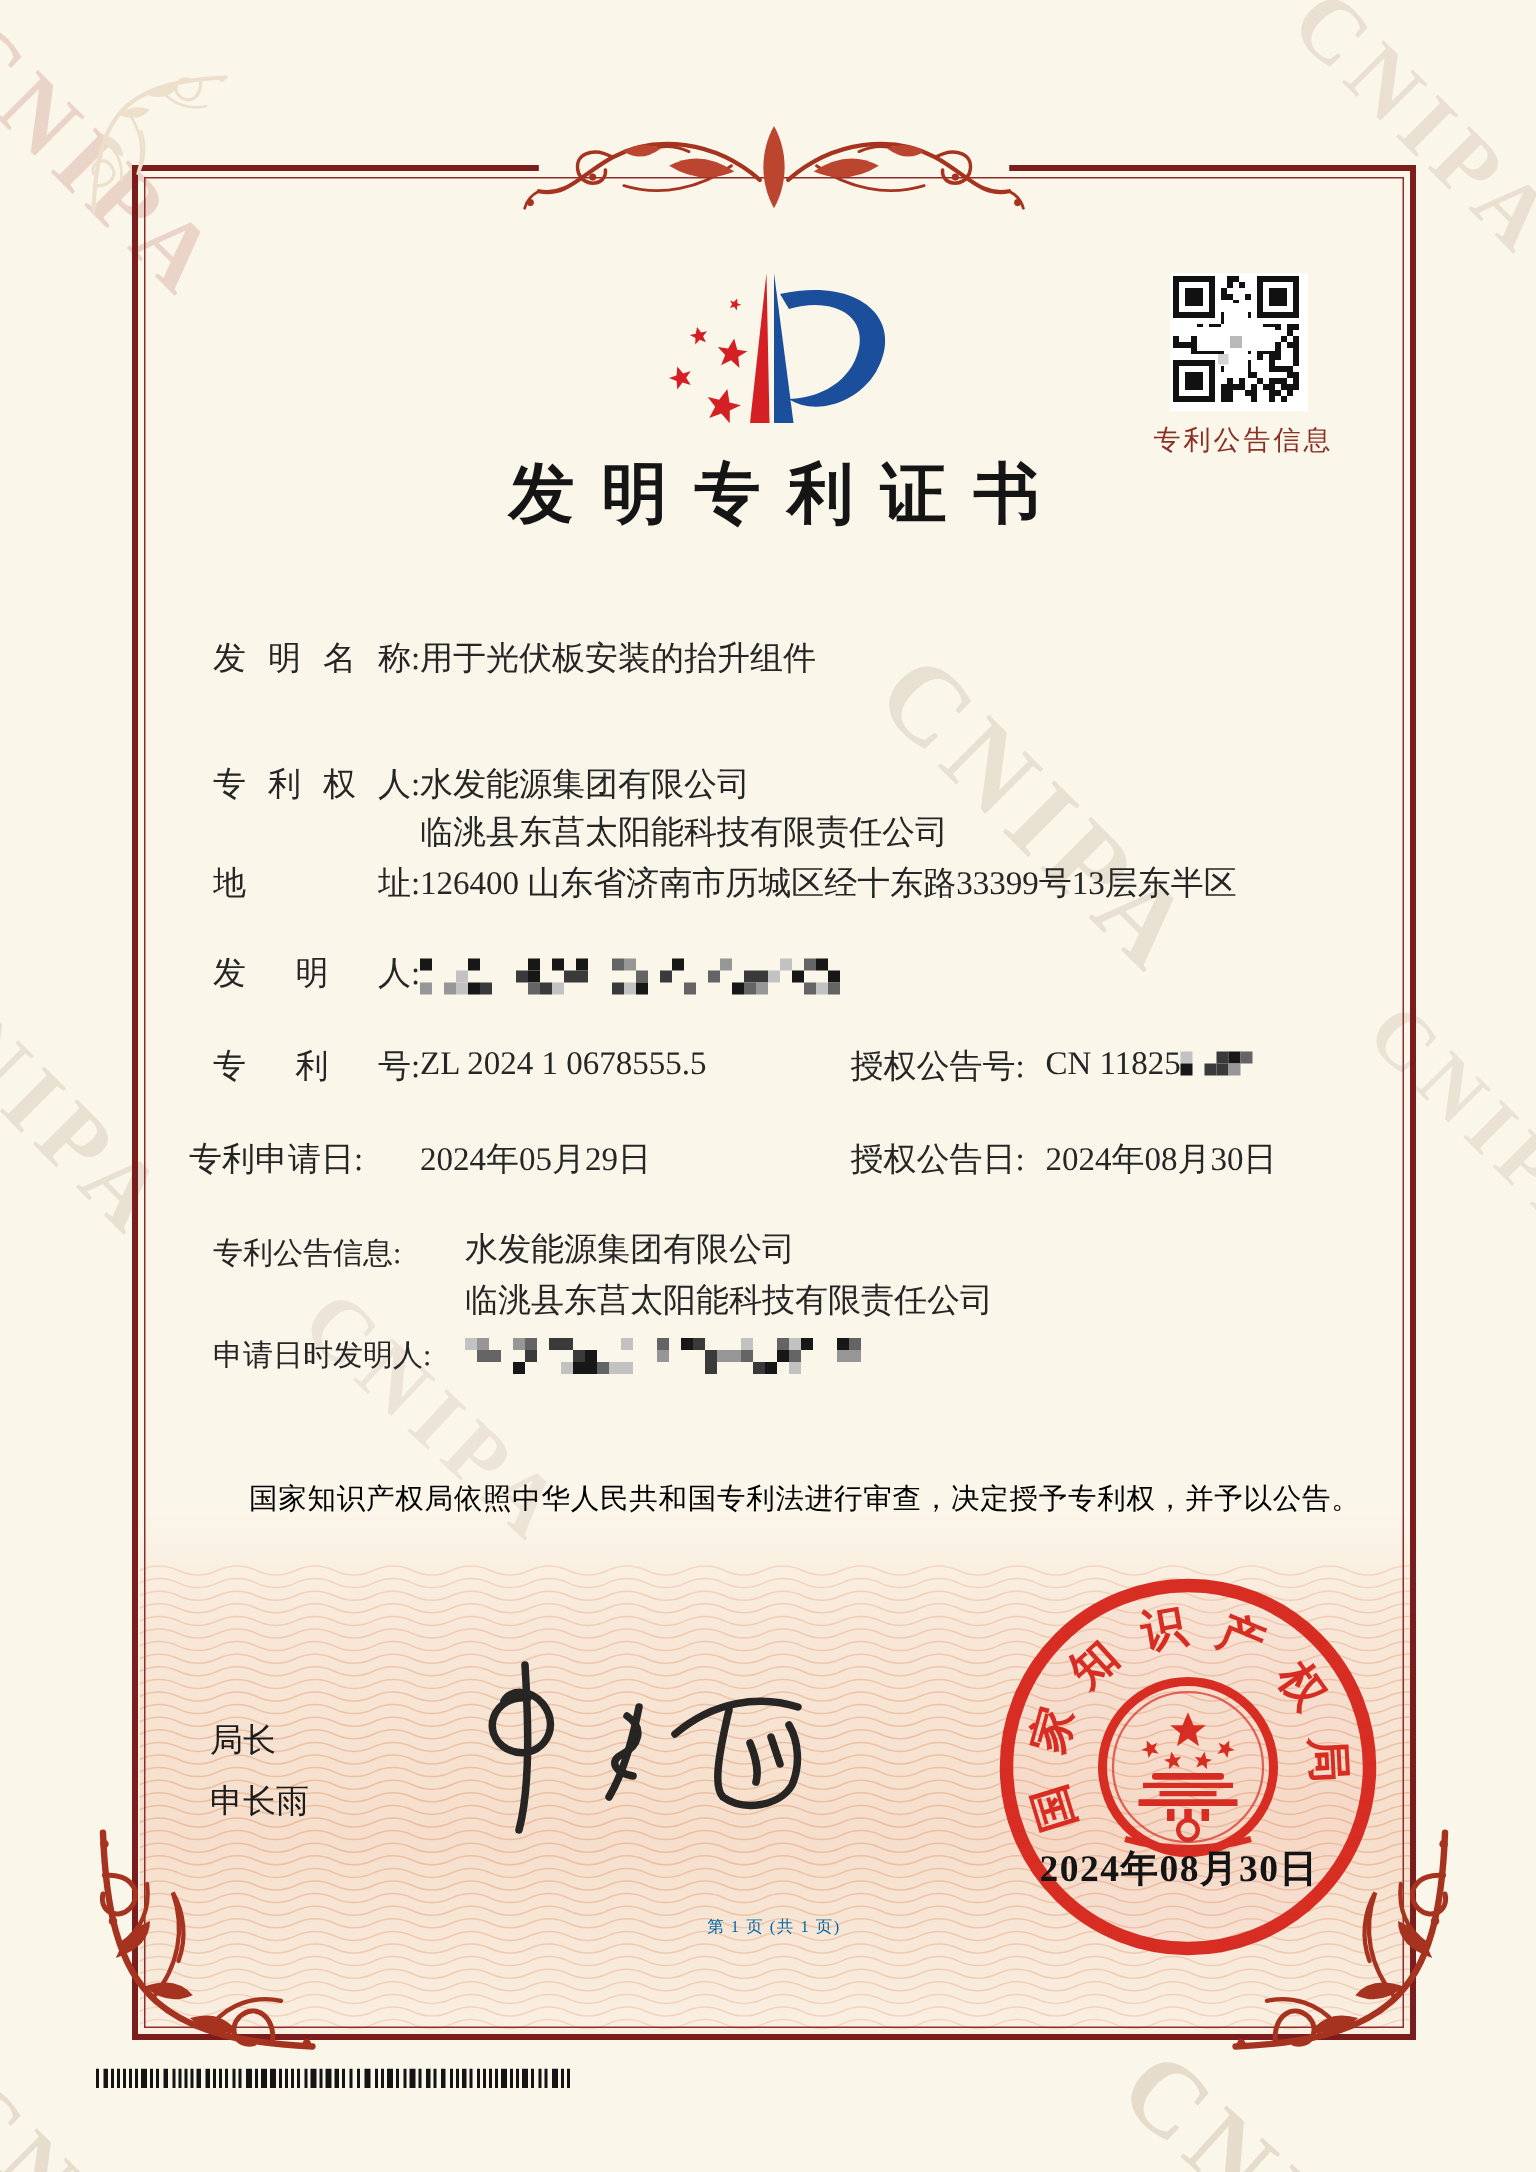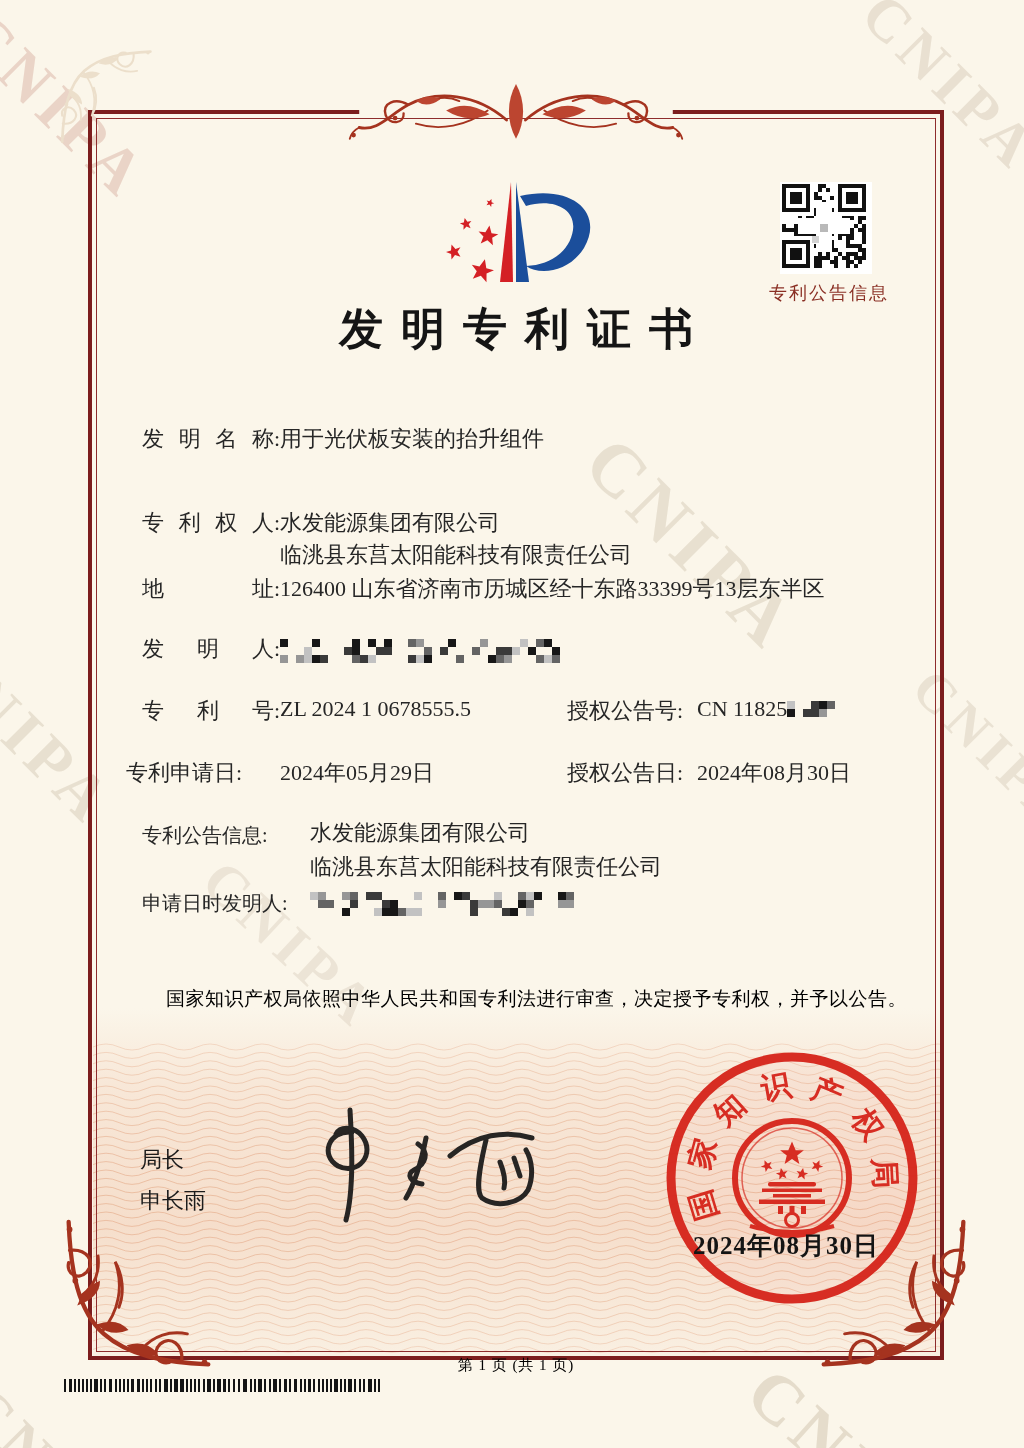--- a/index.html
+++ b/index.html
@@ -55,22 +55,22 @@
   
   .sigtitle,.signame{position:absolute;left:140px;font-size:22px;z-index:4;
         font-family:"Liberation Sans","DejaVu Sans",sans-serif;color:#1c1c1c;}
   .sigtitle{top:1145px;}
   .signame{top:1186px;}
   .sig{position:absolute;left:300px;top:1104px;z-index:4;}
   .seal{position:absolute;left:653px;top:1046px;z-index:5;opacity:.96;}
   .sealdate{position:absolute;left:693px;top:1229px;font-size:25px;font-weight:600;
             letter-spacing:1px;color:#141414;z-index:6;}
   
-  .footer{position:absolute;left:88px;top:1356px;width:856px;text-align:center;font-size:15px;
-          color:#000000;z-index:4;letter-spacing:1px;}
+  .footer{position:absolute;left:88px;top:1277px;width:856px;text-align:center;font-size:11px;
+          color:#0369a1;z-index:4;letter-spacing:1px;}
   .barcode{position:absolute;left:64px;top:1379px;z-index:4;}
 </style>
 </head>
 <body>
 
 <div class="page">
 
   <svg width="0" height="0" style="position:absolute">
     <defs>
       <symbol id="fl" viewBox="0 0 160 160">

